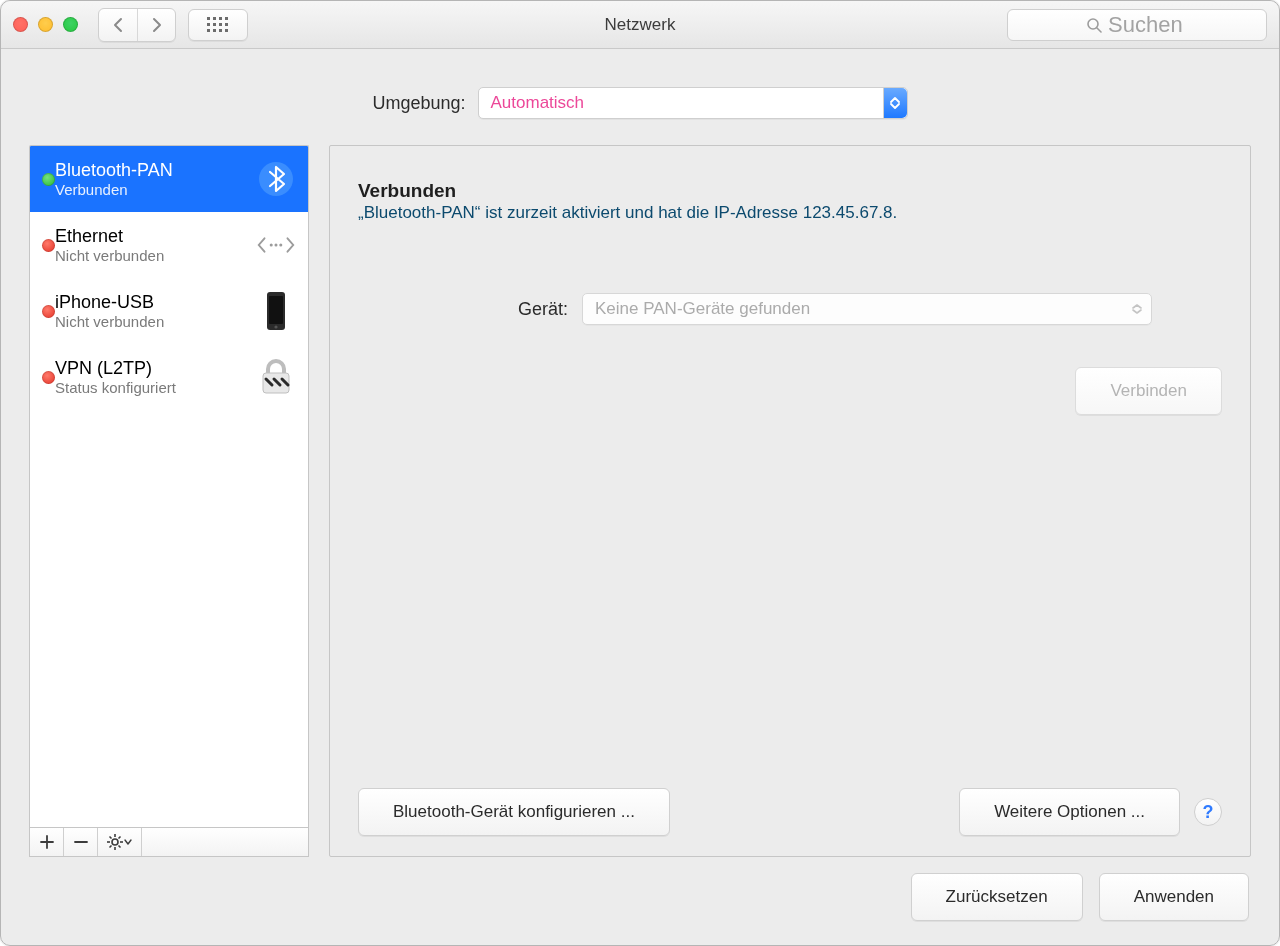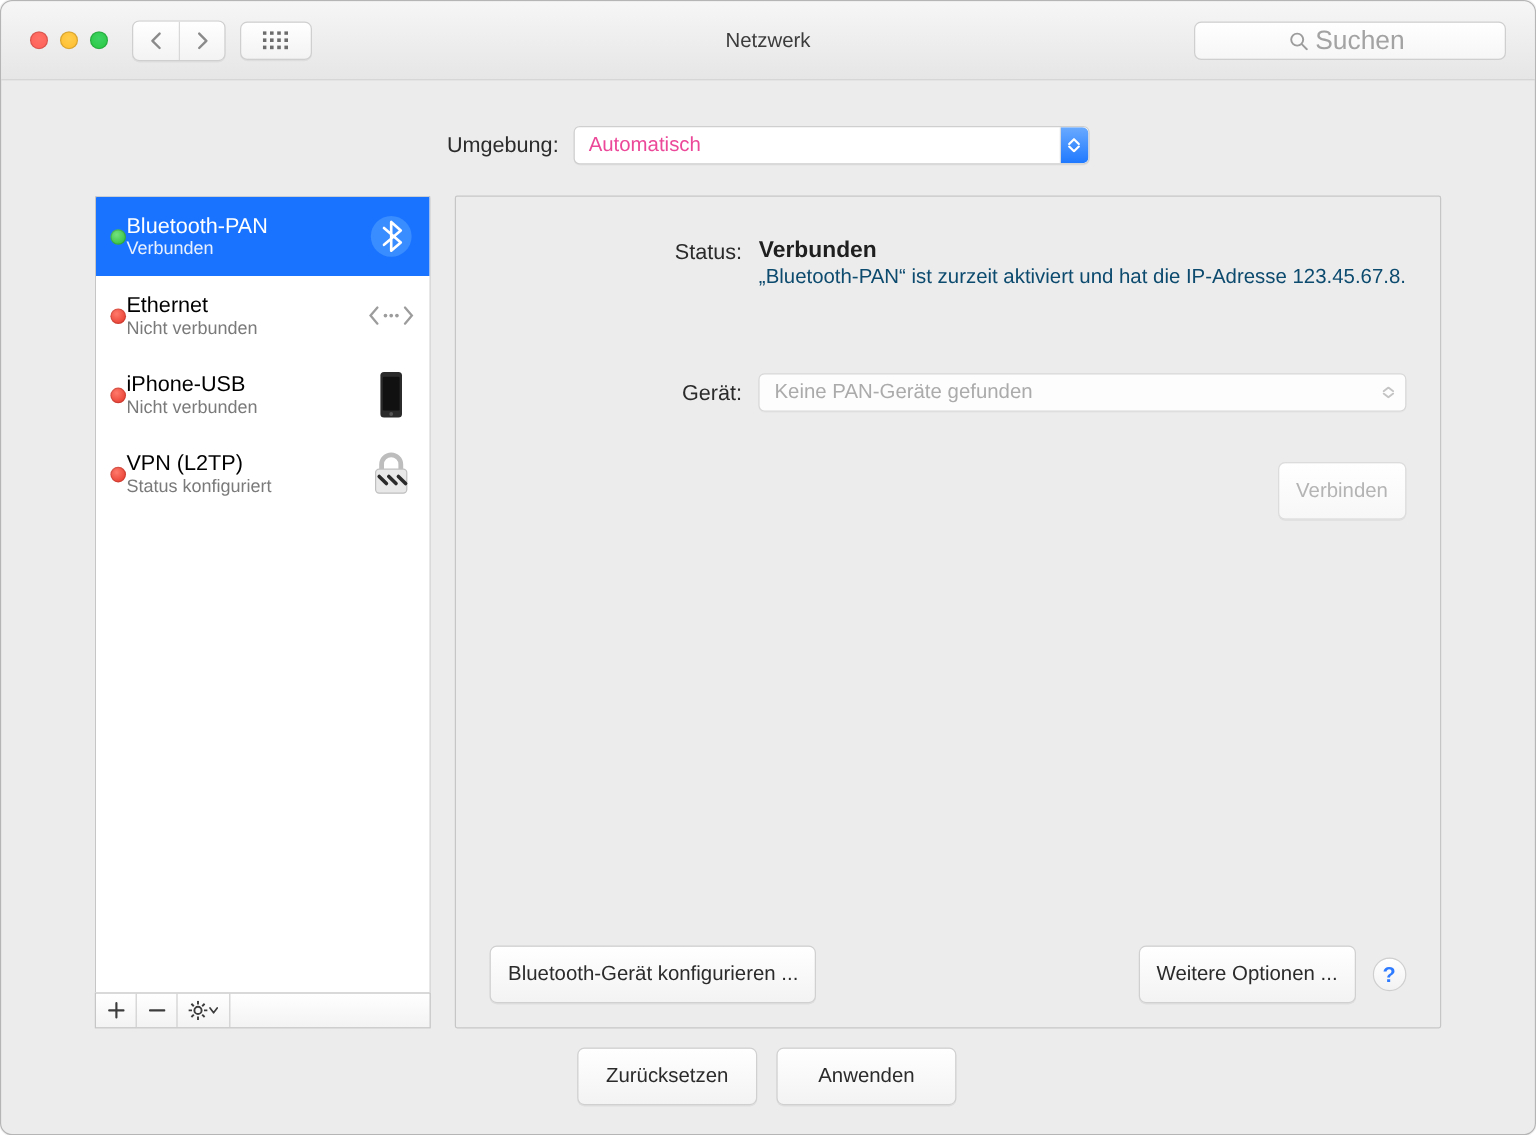--- a/index.html
+++ b/index.html
@@ -15,26 +15,26 @@
     height: 946px;
     background: linear-gradient(#ececec, #ececec);
     border: 1px solid #b5b5b5;
     border-radius: 10px;
     position: relative;
     display: flex;
     flex-direction: column;
     box-shadow: 0 0 0 1px rgba(0,0,0,0.05);
   }
   .titlebar {
-    height: 66px;
+    height: 48px;
     border-bottom: 1px solid #c9c9c9;
     background: linear-gradient(#f6f6f6,#e6e6e6);
     display: flex;
     align-items: center;
-    padding: 0 24px;
+    padding: 0 12px;
     gap: 12px;
     border-top-left-radius: 10px;
     border-top-right-radius: 10px;
   }
   .traffic { display: flex; gap: 10px; align-items: center; padding-right: 8px; }
   .tl-btn { width: 15px; height: 15px; border-radius: 50%; border: 1px solid rgba(0,0,0,.15); }
   .tl-close { background: radial-gradient(circle at 50% 40%, #ff7166, #ff5f57); }
   .tl-min   { background: radial-gradient(circle at 50% 40%, #ffcd4d, #ffbd2e); }
   .tl-max   { background: radial-gradient(circle at 50% 40%, #3ed265, #28c940); }
   .nav-group, .grid-btn {
@@ -68,21 +68,20 @@
   .search input {
     border:none; outline:none; background:transparent; font-size:22px; width: 80px;
     color:#444;
   }
   .search input::placeholder { color:#a3a3a3; text-align:left; }
 
   .content {
     flex: 1;
     display:flex; flex-direction:column;
     padding: 20px 28px 20px 28px;
-    align-items: center;
   }
   .env-row {
     display:flex; align-items:center; justify-content:center;
     gap: 12px; margin-top: 18px; margin-bottom: 26px;
   }
   .env-label { font-size:18px; color:#2b2b2b; text-align:right; }
   .select {
     position:relative;
     width: 430px; height: 32px;
     background: #fff; border:1px solid #cfcfcf; border-radius:5px;
@@ -165,21 +164,21 @@
     max-width: 570px;
   }
   .dev-select .ministepper {
     position:absolute; right:6px; top:0; bottom:0; width:16px;
     display:flex; flex-direction:column; align-items:center; justify-content:center;
     color:#c0c0c0;
   }
 
   .connect-row { display:flex; justify-content:flex-end; margin-top: 32px; padding-right: 0; }
   .mac-btn {
-    height: 48px; padding: 0 14px;
+    height: 48px; padding: 0 34px;
     background: linear-gradient(#ffffff,#f3f3f3);
     border:1px solid #d0d0d0; border-radius:6px;
     font-size:17px; color:#2b2b2b;
     display:inline-flex; align-items:center; justify-content:center;
     box-shadow: 0 1px 0 rgba(0,0,0,.06);
     cursor: default;
   }
   .mac-btn.disabled { color:#b4b4b4; background: linear-gradient(#ffffff,#f7f7f7); border-color:#dcdcdc;}
   .detail-footer {
     margin-top:auto; display:flex; align-items:center; justify-content:space-between;
@@ -375,21 +374,20 @@
                 <path d="M1 1 L4 5 L7 1" fill="none" stroke="#3c3c3c" stroke-width="1.4" stroke-linecap="round" stroke-linejoin="round"></path>
               </svg>
           </div>
           <div class="sb-fill"></div>
         </div>
       </div>
 
       <div class="detail">
 
         <div class="row">
-          <div class="k">Status:</div>
           <div class="v">
             <div class="v-status">Verbunden</div>
             <div class="v-desc">„Bluetooth-PAN“ ist zurzeit aktiviert und hat die IP-Adresse 123.45.67.8.</div>
           </div>
         </div>
 
         <div class="row device">
           <div class="k">Gerät:</div>
           <div class="v">
             <div class="dev-select">

